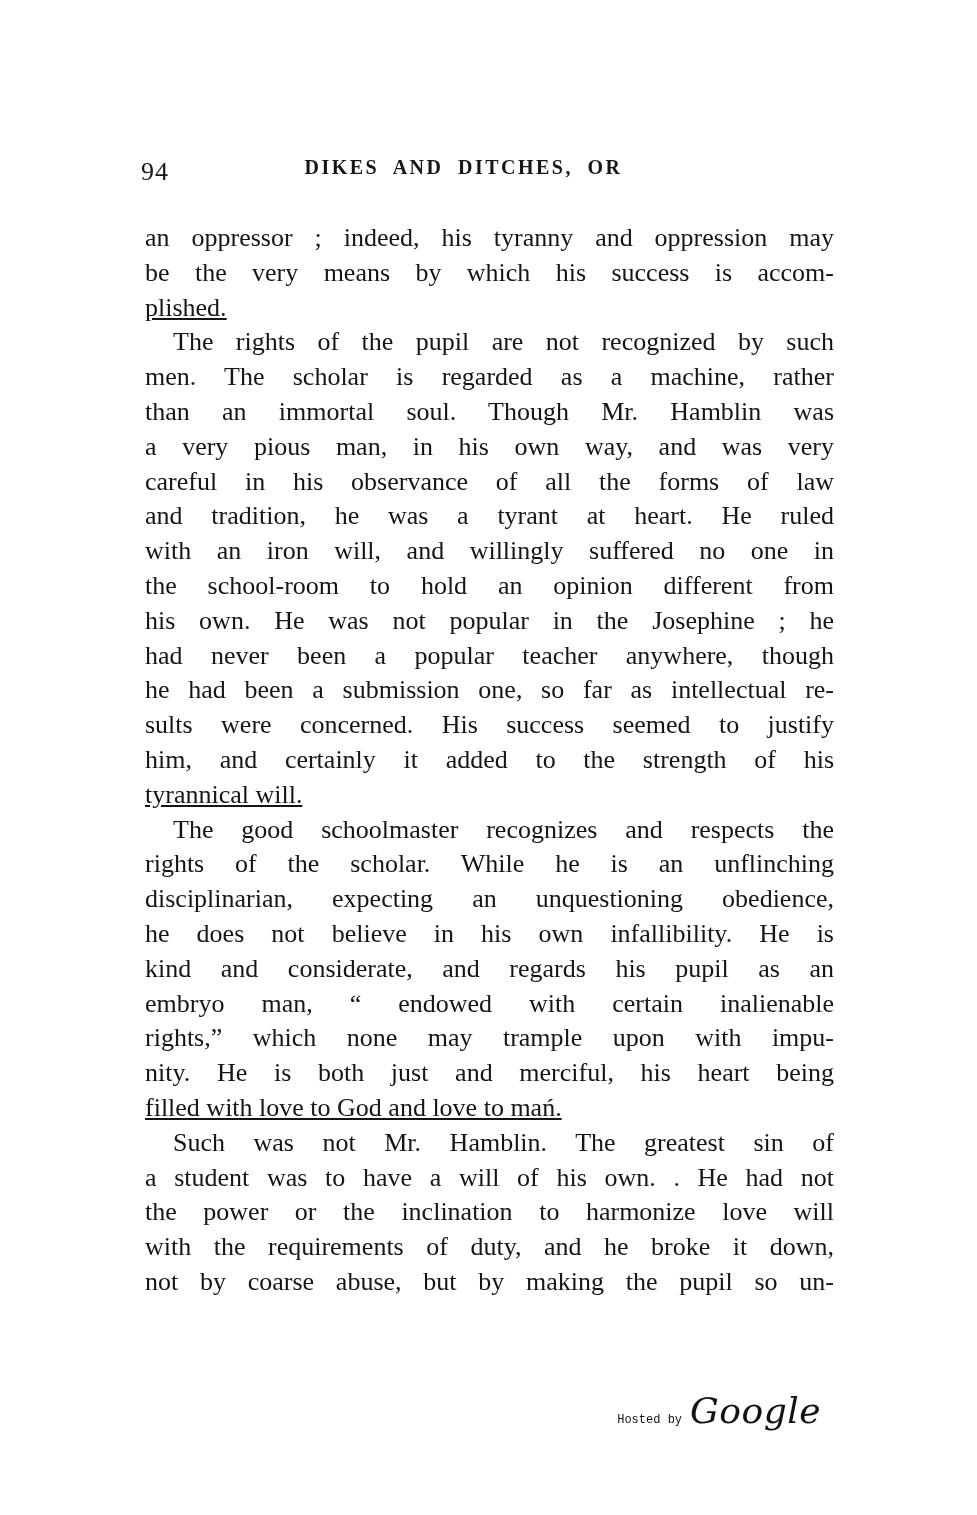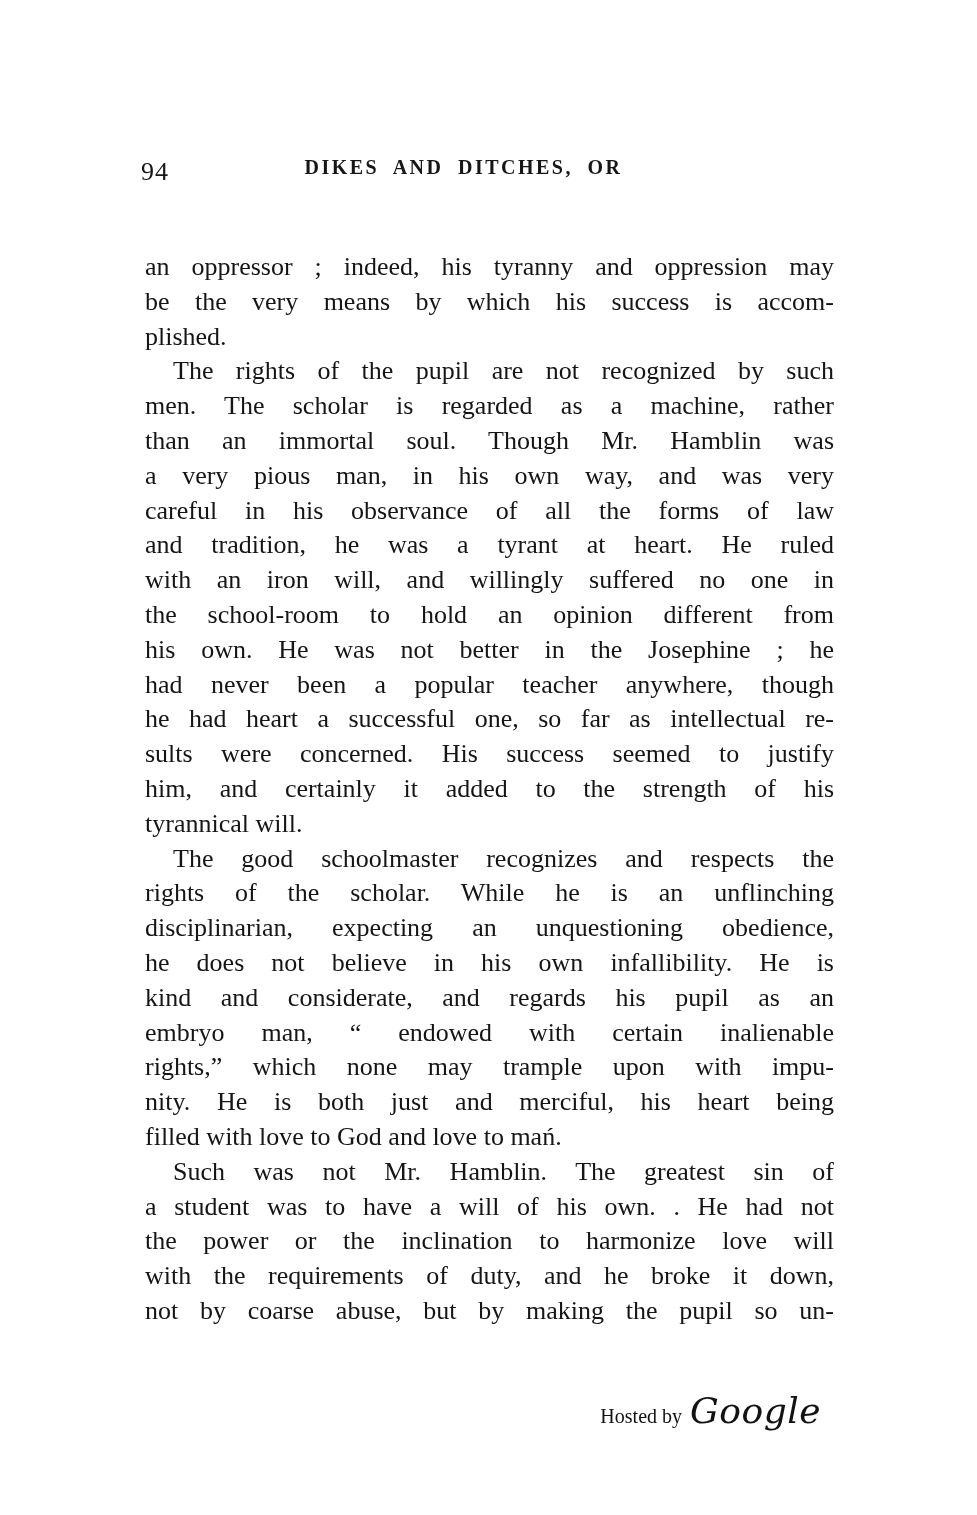--- a/index.html
+++ b/index.html
@@ -38,43 +38,42 @@
   }
   .body-text {
     position: absolute;
     left: 145px;
     top: 221px;
     width: 689px;
     font-family: "Liberation Serif", serif;
     font-size: 26px;
     line-height: 34.8px;
     color: #151515;
-    margin-top: 29px;
   }
   .line {
     height: 34.8px;
     text-align: justify;
     text-align-last: justify;
     white-space: normal;
   }
-  .line.last { text-align-last: left; }
+  .line.last { text-align-last: left; text-decoration: underline; }
   .line.indent { padding-left: 28px; box-sizing: border-box; }
   .footer {
     position: absolute;
     top: 1390px;
     left: 0;
     width: 821px;
     display: flex;
     justify-content: flex-end;
     align-items: baseline;
     gap: 8px;
   }
   .hosted-by {
-    font-family: Liberation Serif, serif;
-    font-size: 20px;
+    font-family: Liberation Mono, monospace;
+    font-size: 12px;
     color: #121212;
   }
   .google-logo {
     font-family: "DejaVu Serif", serif;
     font-size: 36px;
     letter-spacing: 0.5px;
     color: #121212;
     font-style: italic;
   }
 </style>
@@ -93,23 +92,23 @@
       <div class="line">be the very means by which his success is accom-</div>
       <div class="line last">plished.</div>
       <div class="line indent">The rights of the pupil are not recognized by such</div>
       <div class="line">men. The scholar is regarded as a machine, rather</div>
       <div class="line">than an immortal soul. Though Mr. Hamblin was</div>
       <div class="line">a very pious man, in his own way, and was very</div>
       <div class="line">careful in his observance of all the forms of law</div>
       <div class="line">and tradition, he was a tyrant at heart. He ruled</div>
       <div class="line">with an iron will, and willingly suffered no one in</div>
       <div class="line">the school-room to hold an opinion different from</div>
-      <div class="line">his own. He was not better in the Josephine ; he</div>
+      <div class="line">his own. He was not popular in the Josephine ; he</div>
       <div class="line">had never been a popular teacher anywhere, though</div>
-      <div class="line">he had heart a successful one, so far as intellectual re-</div>
+      <div class="line">he had been a submission one, so far as intellectual re-</div>
       <div class="line">sults were concerned. His success seemed to justify</div>
       <div class="line">him, and certainly it added to the strength of his</div>
       <div class="line last">tyrannical will.</div>
       <div class="line indent">The good schoolmaster recognizes and respects the</div>
       <div class="line">rights of the scholar. While he is an unflinching</div>
       <div class="line">disciplinarian, expecting an unquestioning obedience,</div>
       <div class="line">he does not believe in his own infallibility. He is</div>
       <div class="line">kind and considerate, and regards his pupil as an</div>
       <div class="line">embryo man, “ endowed with certain inalienable</div>
       <div class="line">rights,” which none may trample upon with impu-</div>

